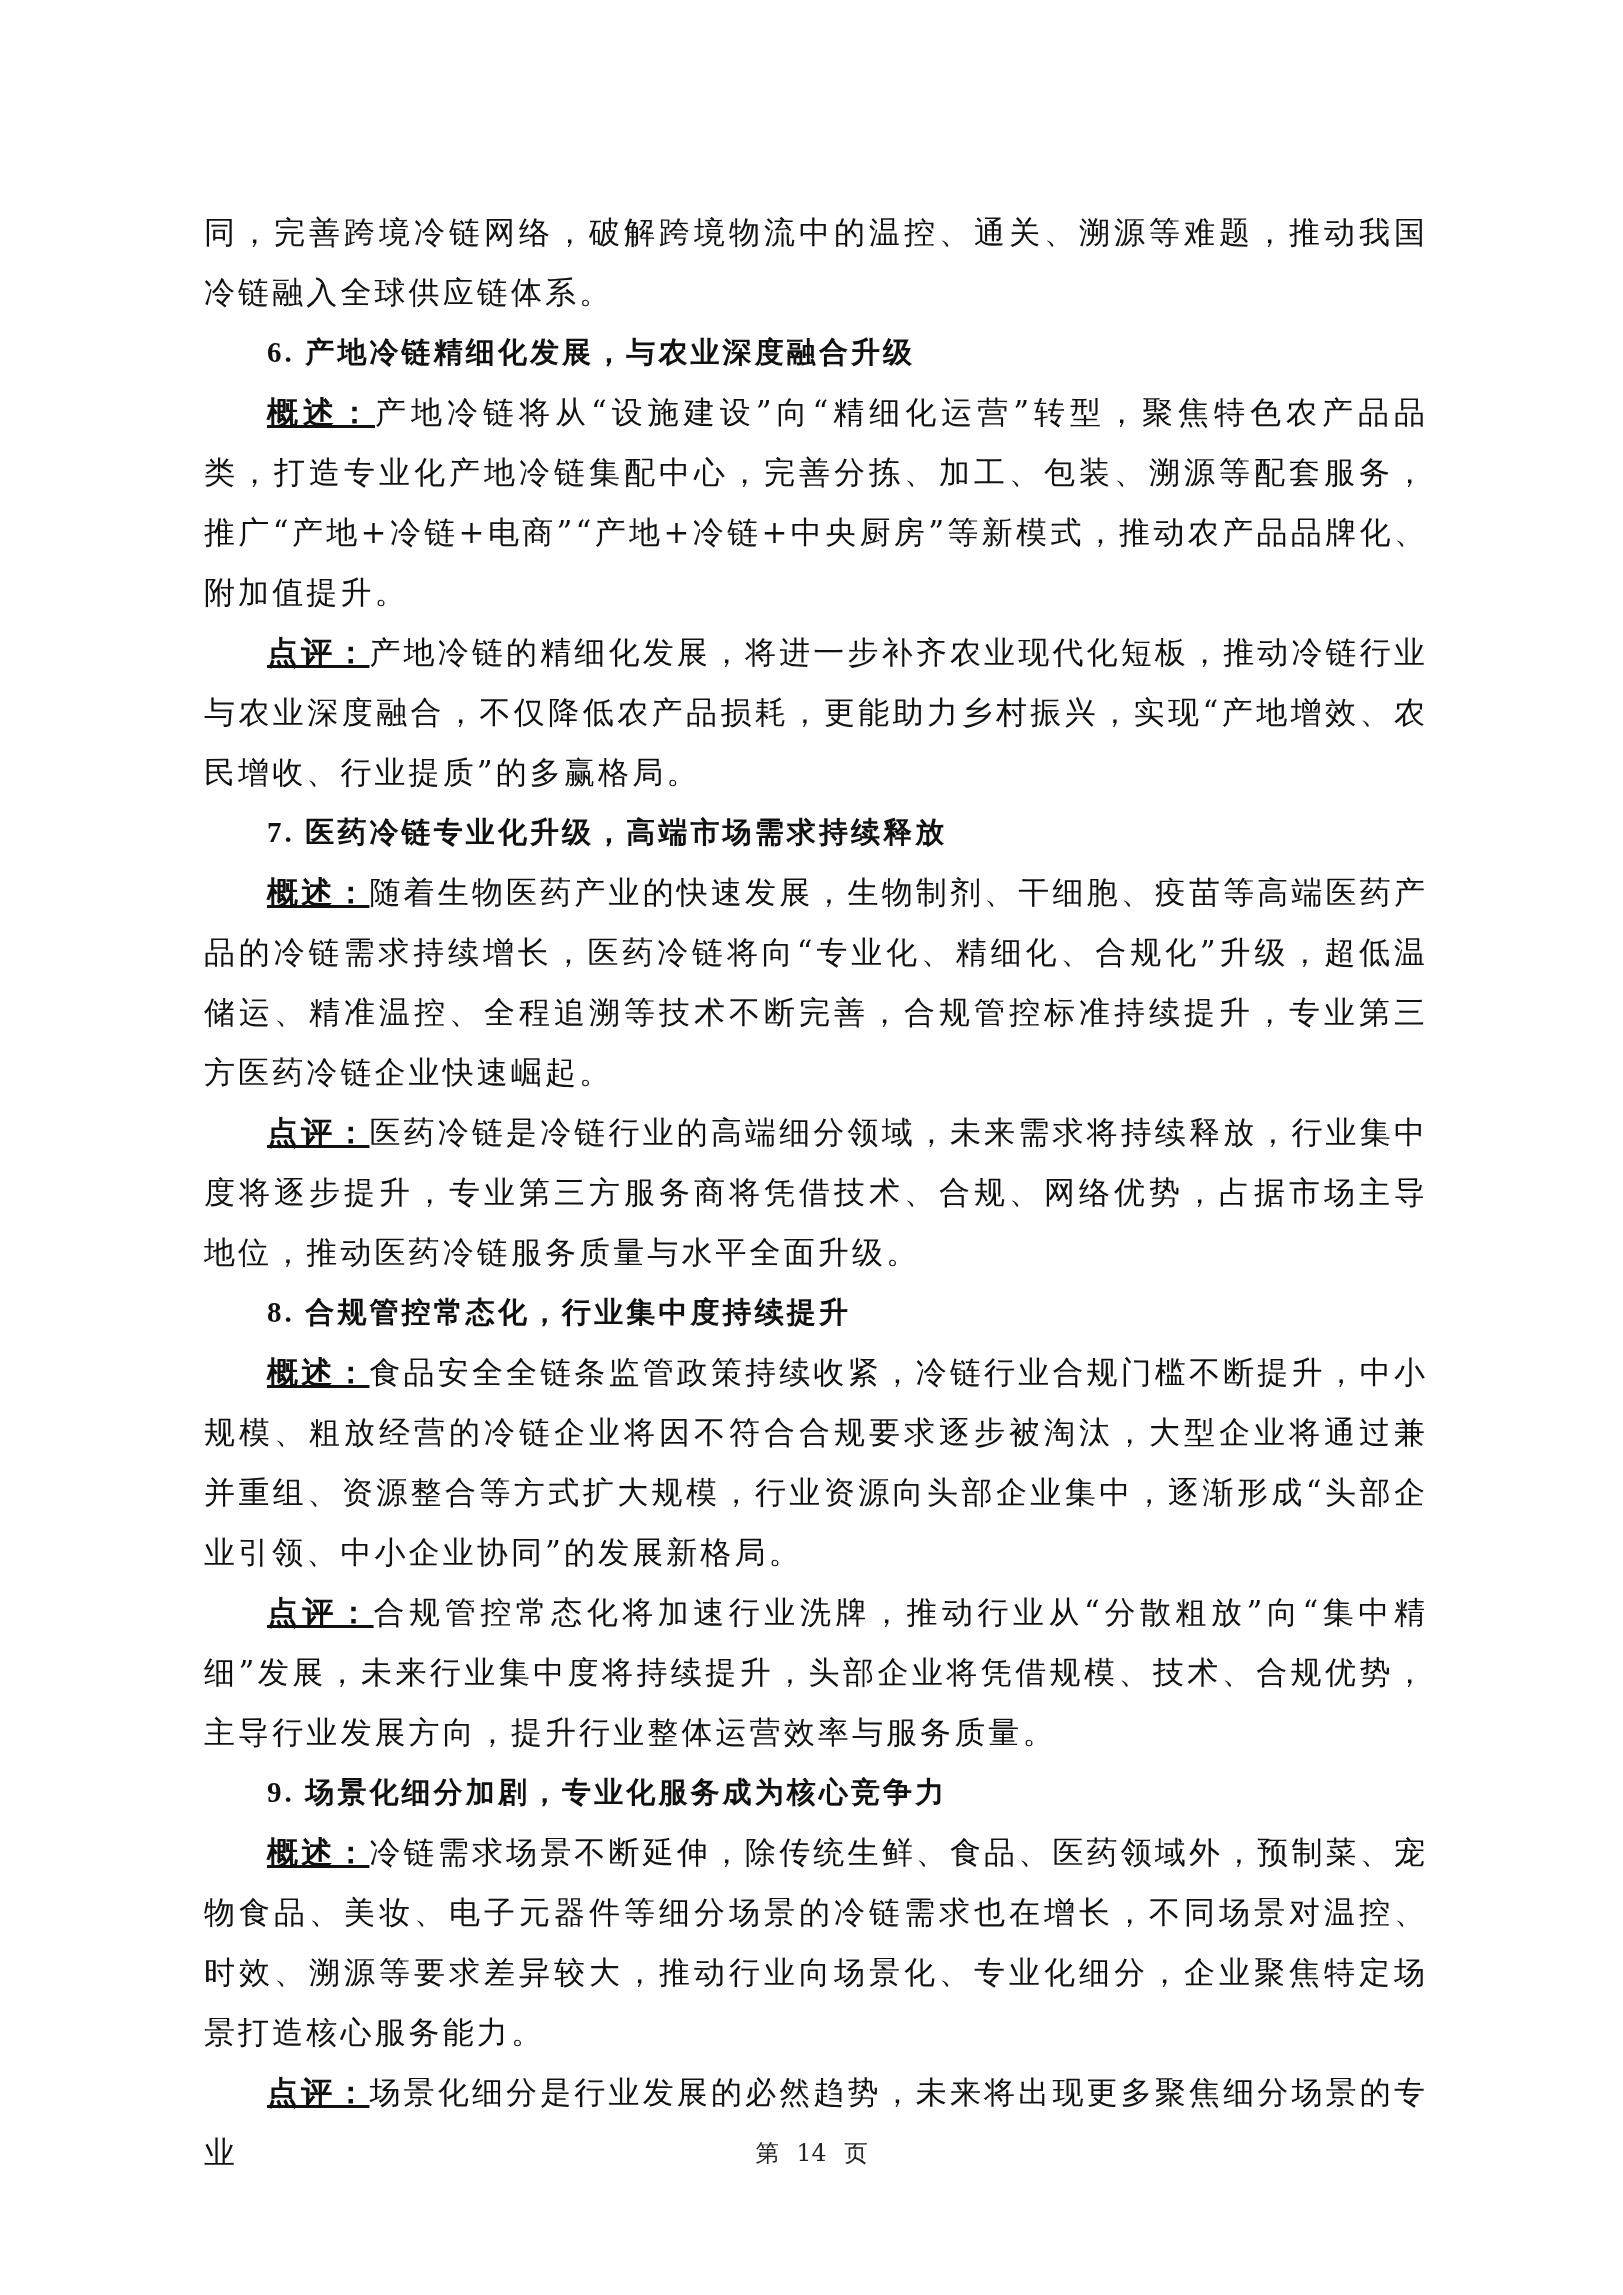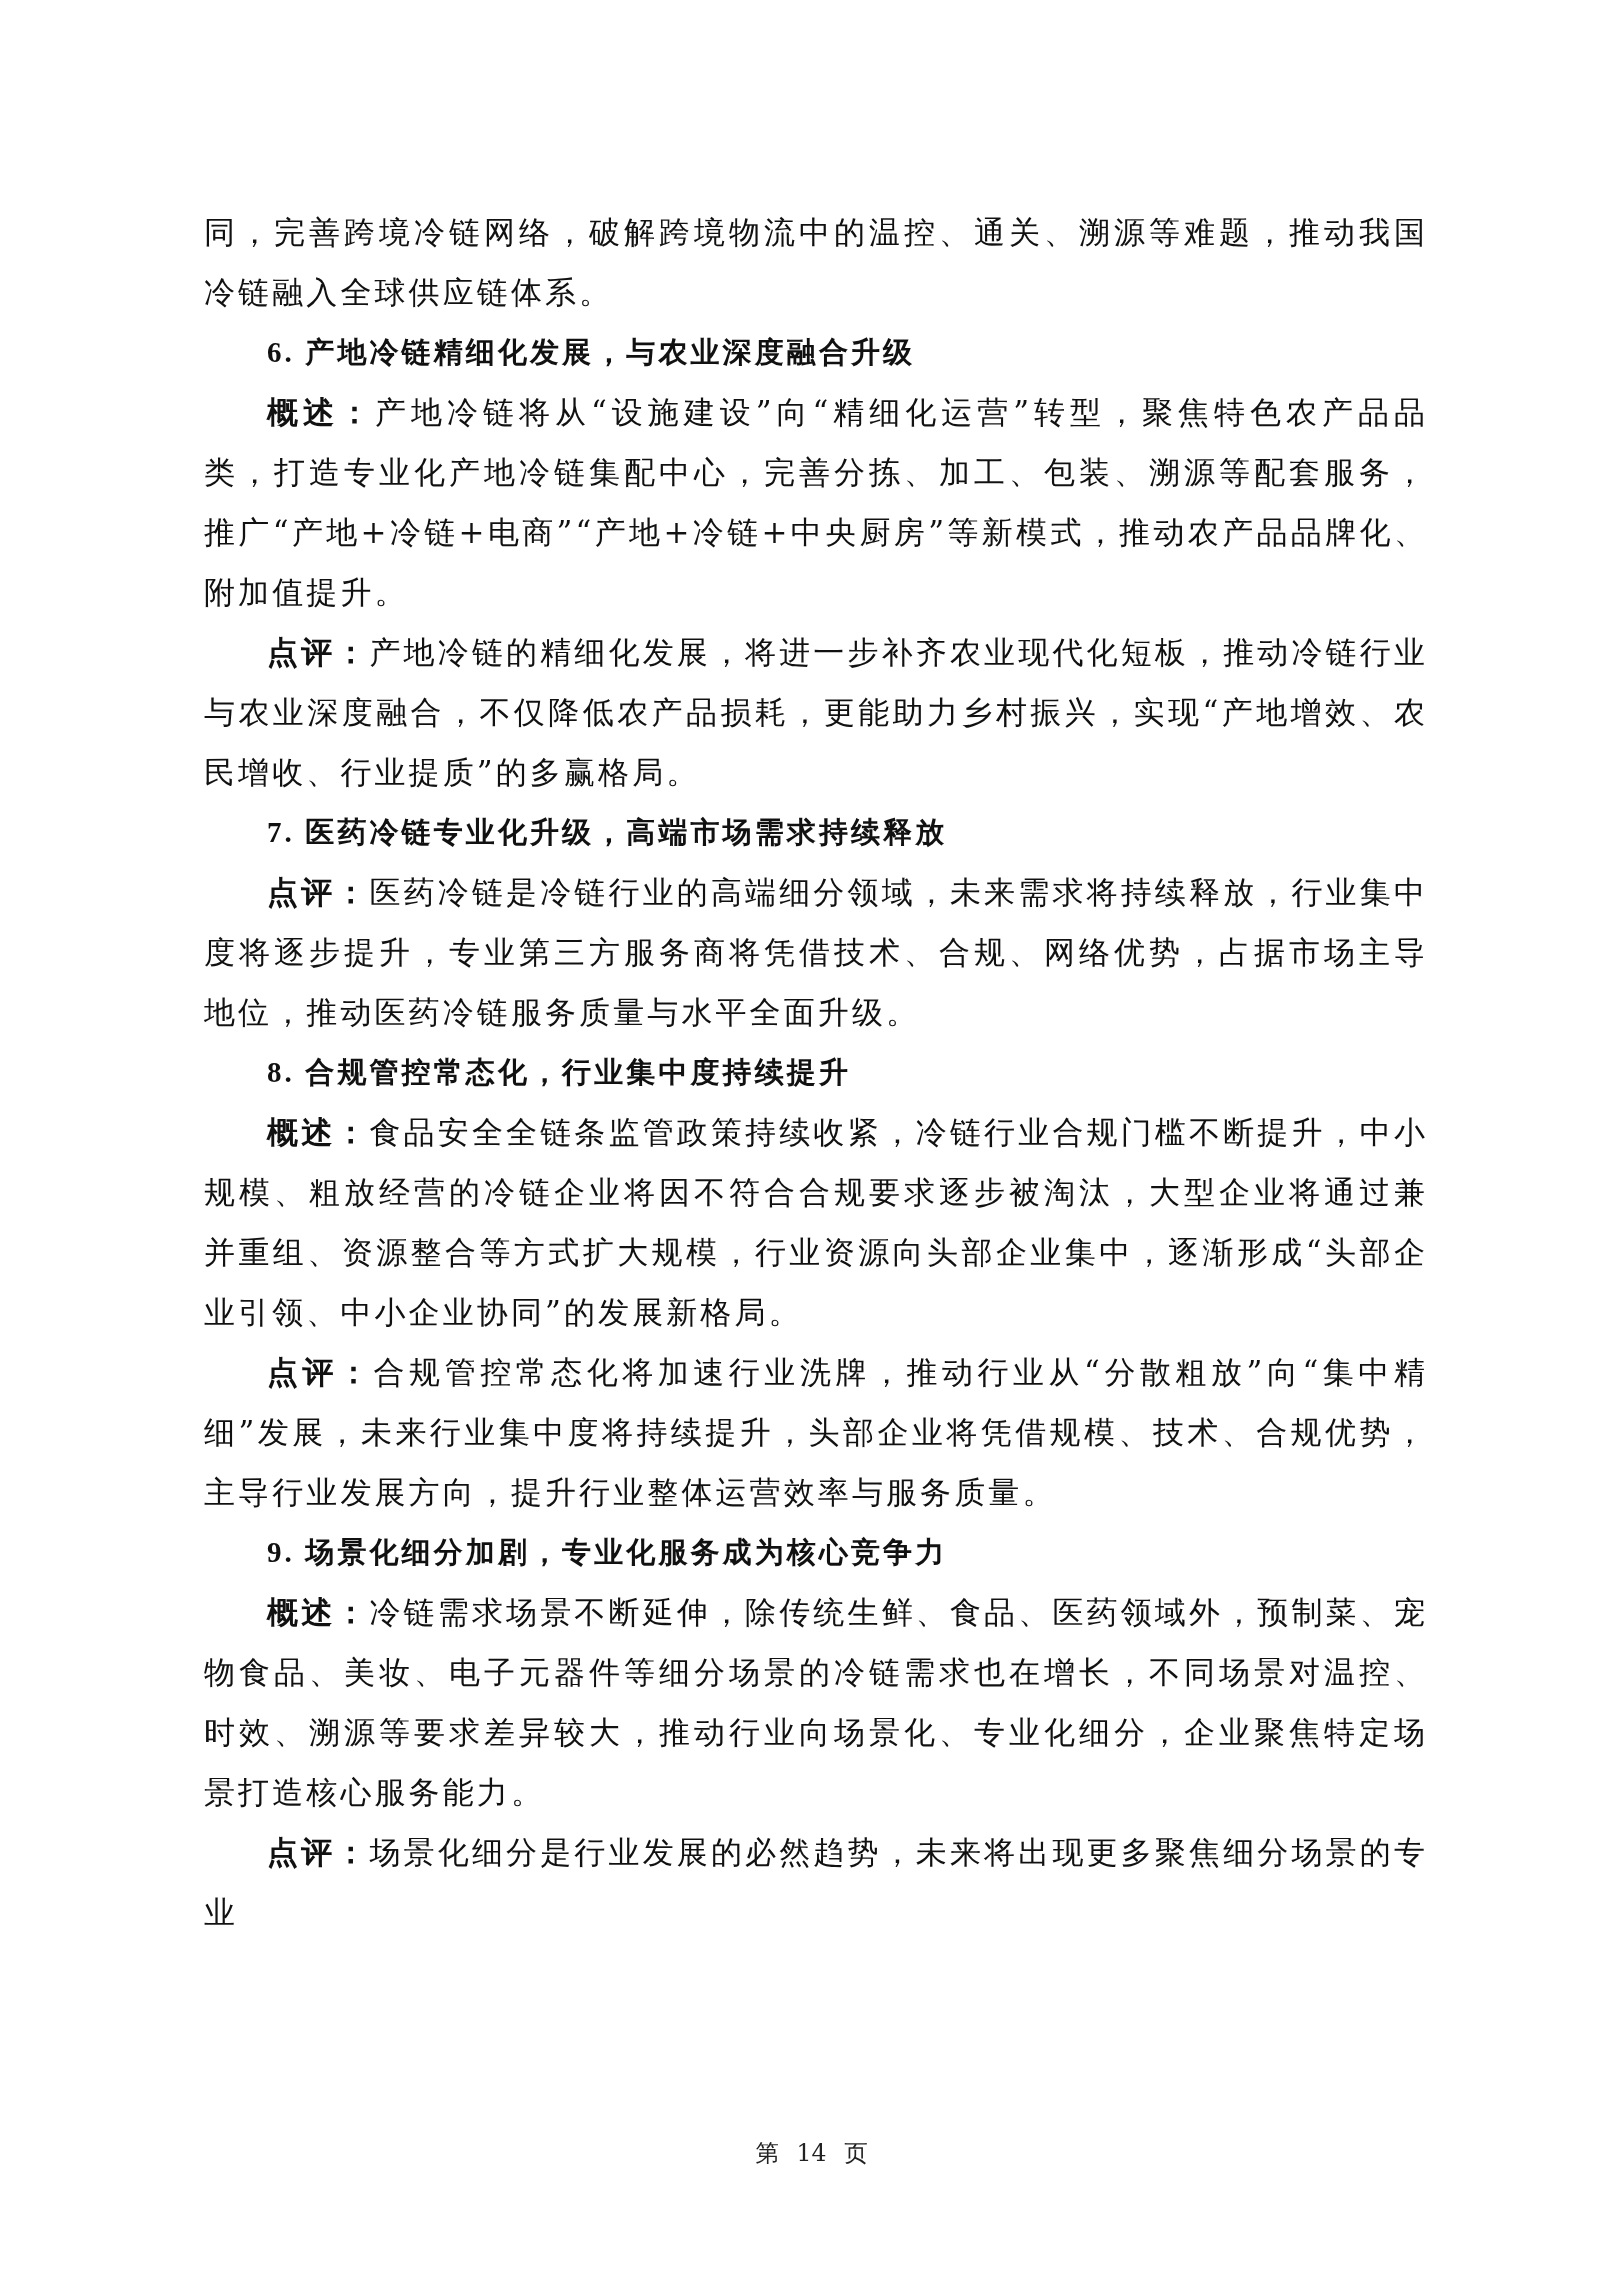--- a/index.html
+++ b/index.html
@@ -15,39 +15,40 @@
   .line, .para {
     font-size: 31px; line-height: 60px; margin: 0;
     text-align: justify; letter-spacing: 3.1px;
   }
   .para { text-indent: 63px; }
   .heading {
     font-size: 29px; line-height: 60px; margin: 0; font-weight: bold;
     text-indent: 63px; font-family: Liberation Serif, serif;
     letter-spacing: 3.1px;
   }
-  .label { font-weight: bold; font-family: "DejaVu Sans", "Liberation Sans", sans-serif; }
+  .label { font-weight: bold; font-family: "DejaVu Sans", "Liberation Sans", sans-serif; text-decoration: underline; }
   .footer {
     position: absolute; left: 0; width: 100%; top: 2137px; text-align: center;
     font-size: 23.5px; color: #222; font-family: "DejaVu Serif", "Liberation Serif", serif;
   }
   .footer span { margin: 0 5.1px; }
 </style>
 </head>
 <body>
 
 <div class="page">
   <div class="content">
     <p class="line">同，完善跨境冷链网络，破解跨境物流中的温控、通关、溯源等难题，推动我国冷链融入全球供应链体系。</p>
 
     <h2 class="heading">6. 产地冷链精细化发展，与农业深度融合升级</h2>
     <p class="para"><span class="label">概述：</span><span>产地冷链将从“设施建设”向“精细化运营”转型，聚焦特色农产品品类，打造专业化产地冷链集配中心，完善分拣、加工、包装、溯源等配套服务，推广“产地+冷链+电商”“产地+冷链+中央厨房”等新模式，推动农产品品牌化、附加值提升。</span></p>
     <p class="para"><span class="label">点评：</span><span>产地冷链的精细化发展，将进一步补齐农业现代化短板，推动冷链行业与农业深度融合，不仅降低农产品损耗，更能助力乡村振兴，实现“产地增效、农民增收、行业提质”的多赢格局。</span></p>
 
     <h2 class="heading">7. 医药冷链专业化升级，高端市场需求持续释放</h2>
+    <p class="para"><span class="label">概述：</span><span>随着生物医药产业的快速发展，生物制剂、干细胞、疫苗等高端医药产品的冷链需求持续增长，医药冷链将向“专业化、精细化、合规化”升级，超低温储运、精准温控、全程追溯等技术不断完善，合规管控标准持续提升，专业第三方医药冷链企业快速崛起。</span></p>
     <p class="para"><span class="label">点评：</span><span>医药冷链是冷链行业的高端细分领域，未来需求将持续释放，行业集中度将逐步提升，专业第三方服务商将凭借技术、合规、网络优势，占据市场主导地位，推动医药冷链服务质量与水平全面升级。</span></p>
 
     <h2 class="heading">8. 合规管控常态化，行业集中度持续提升</h2>
     <p class="para"><span class="label">概述：</span><span>食品安全全链条监管政策持续收紧，冷链行业合规门槛不断提升，中小规模、粗放经营的冷链企业将因不符合合规要求逐步被淘汰，大型企业将通过兼并重组、资源整合等方式扩大规模，行业资源向头部企业集中，逐渐形成“头部企业引领、中小企业协同”的发展新格局。</span></p>
     <p class="para"><span class="label">点评：</span><span>合规管控常态化将加速行业洗牌，推动行业从“分散粗放”向“集中精细”发展，未来行业集中度将持续提升，头部企业将凭借规模、技术、合规优势，主导行业发展方向，提升行业整体运营效率与服务质量。</span></p>
 
     <h2 class="heading">9. 场景化细分加剧，专业化服务成为核心竞争力</h2>
     <p class="para"><span class="label">概述：</span><span>冷链需求场景不断延伸，除传统生鲜、食品、医药领域外，预制菜、宠物食品、美妆、电子元器件等细分场景的冷链需求也在增长，不同场景对温控、时效、溯源等要求差异较大，推动行业向场景化、专业化细分，企业聚焦特定场景打造核心服务能力。</span></p>
     <p class="para"><span class="label">点评：</span><span>场景化细分是行业发展的必然趋势，未来将出现更多聚焦细分场景的专业</span></p>
   </div>

